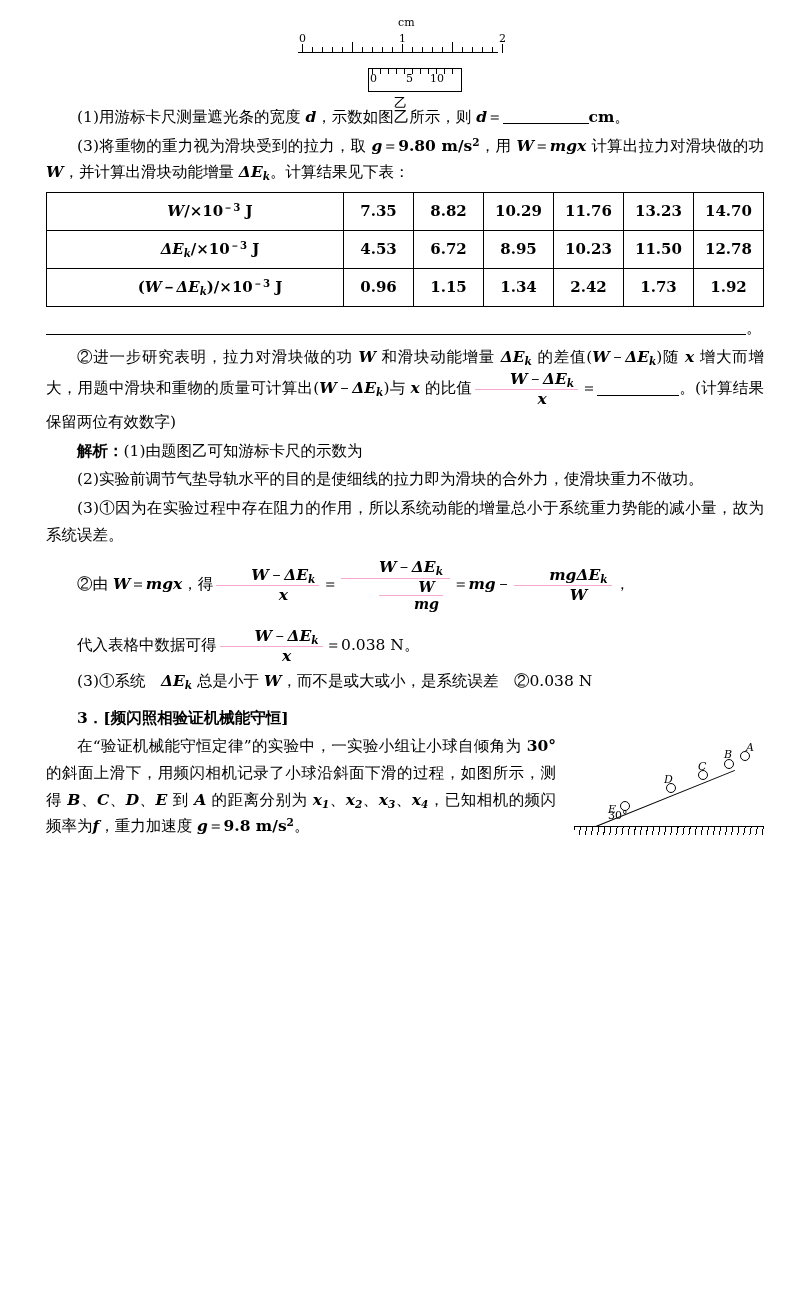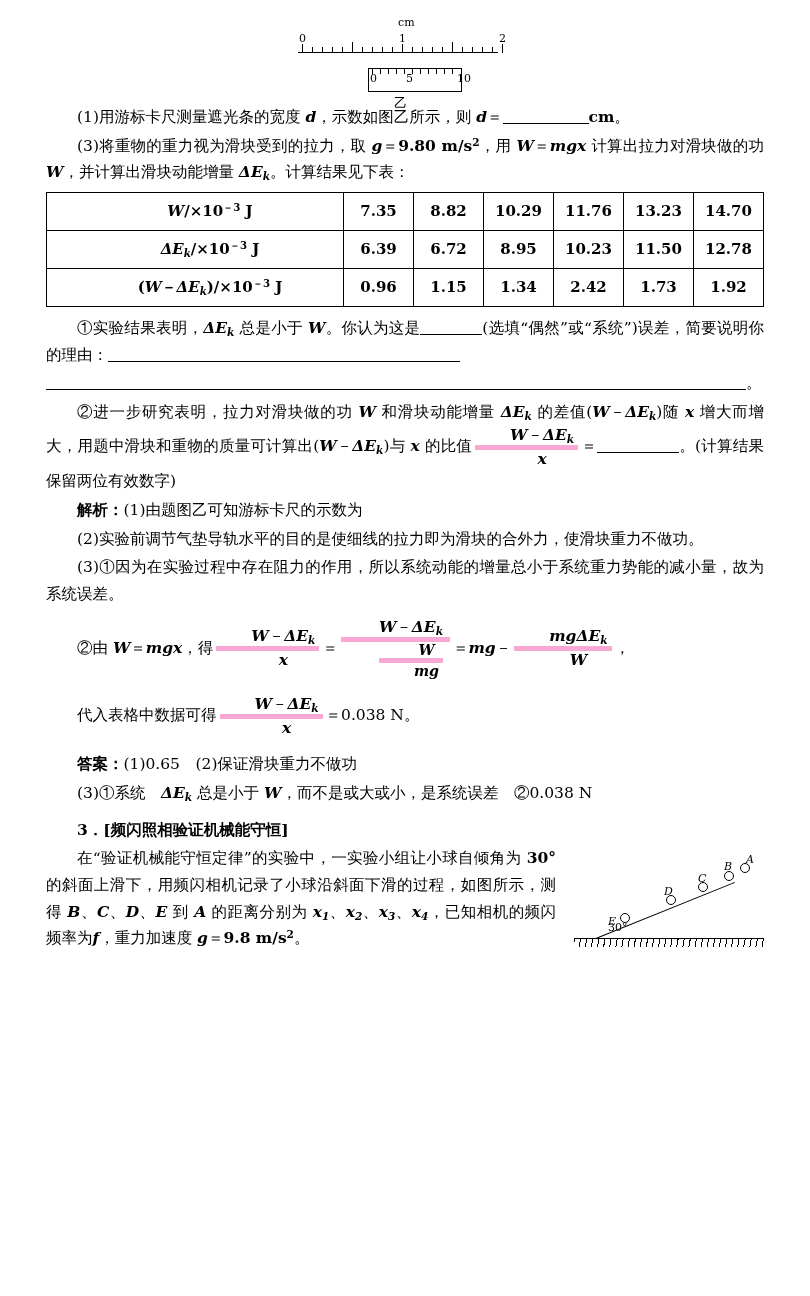--- a/index.html
+++ b/index.html
@@ -39,21 +39,21 @@
 
   
   table.data{ border-collapse:collapse; width:718px; margin:6px 0 8px 0; table-layout:fixed;}
   table.data td{ border:1px solid #000; text-align:center; font-weight:bold; font-size:15px; padding:5px 2px; height:27px;}
   table.data td.lbl{ width:262px;padding-left:32px;}
 
   sub{ font-size:0.68em; vertical-align:-0.28em;}
   sup{ font-size:0.68em; vertical-align:0.45em;}
 
   .frac{ display:inline-block; vertical-align:middle; text-align:center; margin:0 3px; line-height:1.15;}
-  .frac .num{ display:block; border-bottom:5px solid #f9a8d4; padding:0 4px;}
+  .frac .num{ display:block; border-bottom:1px solid #f9a8d4; padding:0 4px;}
   .frac .den{ display:block; padding:0 4px;}
   .frac.sm{ font-size:0.92em;}
 
   
   .incline{ position:absolute; right:44px; width:190px; height:96px;}
   .hatch{ position:absolute; left:0; bottom:0; width:190px; height:8px;
     background:repeating-linear-gradient(100deg,#000 0 1px,transparent 1px 6px);
     border-top:1px solid #000;}
   .slope{ position:absolute; left:22px; bottom:8px; width:150px; height:1px; background:#000;
     transform-origin:left bottom; transform:rotate(-22deg);}
@@ -105,21 +105,21 @@
       <div class="vtick" style="left:106px;"></div>
       <div class="vtick" style="left:114px;"></div>
       <div class="vtick" style="left:122px;"></div>
       <div class="vtick" style="left:130px;"></div>
       <div class="vtick" style="left:138px;"></div>
       <div class="vtick" style="left:146px;"></div>
       <div class="vtick" style="left:154px;"></div>
       <div class="vtick" style="left:162px;"></div>
       <span class="vnum" style="left:80px;">0</span>
       <span class="vnum" style="left:116px;">5</span>
-      <span class="vnum" style="left:167px;">10</span>
+      <span class="vnum" style="left:140px;">10</span>
       <span class="yi">乙</span>
     </div>
   </div>
 
   <p class="para">(1)用游标卡尺测量遮光条的宽度 <span class="bi">d</span>，示数如图乙所示，则 <span class="bi">d</span>＝<span class="ul" style="width:86px;"></span><b>cm</b>。</p>
 
 
   <p class="para">(3)将重物的重力视为滑块受到的拉力，取 <span class="bi">g</span>＝<b>9.80 m/s<sup>2</sup></b>，用 <span class="bi">W</span>＝<span class="bi">mgx</span> 计算出拉力对滑块做的功 <span class="bi">W</span>，并计算出滑块动能增量 <span class="bi">ΔE</span><sub class="bi">k</sub>。计算结果见下表：</p>
 
   <table class="data">
@@ -128,53 +128,51 @@
       <td class="lbl"><span class="bi">W</span>/×10<sup>－3</sup> J</td>
       <td>7.35</td>
       <td>8.82</td>
       <td>10.29</td>
       <td>11.76</td>
       <td>13.23</td>
       <td>14.70</td>
     </tr>
     <tr>
       <td class="lbl"><span class="bi">ΔE</span><sub class="bi">k</sub>/×10<sup>－3</sup> J</td>
-      <td>6.39</td>
+      <td>4.53</td>
       <td>6.72</td>
       <td>8.95</td>
       <td>10.23</td>
       <td>11.50</td>
       <td>12.78</td>
     </tr>
     <tr>
       <td class="lbl">(<span class="bi">W</span>－<span class="bi">ΔE</span><sub class="bi">k</sub>)/×10<sup>－3</sup> J</td>
       <td>0.96</td>
       <td>1.15</td>
       <td>1.34</td>
       <td>2.42</td>
       <td>1.73</td>
       <td>1.92</td>
     </tr>
   </tbody>
     </table>
 
-  <p class="para">①实验结果表明，<span class="bi">ΔE</span><sub class="bi">k</sub> 总是小于 <span class="bi">W</span>。你认为这是<span class="ul" style="width:62px;"></span>(选填“偶然”或“系统”)误差，简要说明你的理由：<span class="ul" style="width:352px;"></span></p>
   <p class="para noindent"><span class="ul" style="width:700px;"></span>。</p>
 
   <p class="para">②进一步研究表明，拉力对滑块做的功 <span class="bi">W</span> 和滑块动能增量 <span class="bi">ΔE</span><sub class="bi">k</sub> 的差值(<span class="bi">W</span>－<span class="bi">ΔE</span><sub class="bi">k</sub>)随 <span class="bi">x</span> 增大而增大，用题中滑块和重物的质量可计算出(<span class="bi">W</span>－<span class="bi">ΔE</span><sub class="bi">k</sub>)与 <span class="bi">x</span> 的比值<span class="frac"><span class="num"><span class="bi">W</span>－<span class="bi">ΔE</span><sub class="bi">k</sub></span><span class="den"><span class="bi">x</span></span></span>＝<span class="ul" style="width:82px;"></span>。(计算结果保留两位有效数字)</p>
 
   <p class="para"><b>解析：</b><span>(1)由题图乙可知游标卡尺的示数为</span></p>
   <p class="para"><span>(2)实验前调节气垫导轨水平的目的是使细线的拉力即为滑块的合外力，使滑块重力不做功。</span></p>
   <p class="para"><span>(3)①因为在实验过程中存在阻力的作用，所以系统动能的增量总小于系统重力势能的减小量，故为系统误差。</span></p>
 
   <p class="para" style="margin-top:10px;">②由 <span class="bi">W</span>＝<span class="bi">mgx</span>，得<span class="frac"><span class="num"><span class="bi">W</span>－<span class="bi">ΔE</span><sub class="bi">k</sub></span><span class="den"><span class="bi">x</span></span></span>＝<span class="frac"><span class="num"><span class="bi">W</span>－<span class="bi">ΔE</span><sub class="bi">k</sub></span><span class="den"><span class="frac sm"><span class="num"><span class="bi">W</span></span><span class="den"><span class="bi">mg</span></span></span></span></span>＝<span class="bi">mg</span>－<span class="frac"><span class="num"><span class="bi">mg</span><span class="bi">ΔE</span><sub class="bi">k</sub></span><span class="den"><span class="bi">W</span></span></span>，</p>
 
   <p class="para" style="margin-top:15px;">代入表格中数据可得<span class="frac"><span class="num"><span class="bi">W</span>－<span class="bi">ΔE</span><sub class="bi">k</sub></span><span class="den"><span class="bi">x</span></span></span>＝0.038 N。</p>
 
-  <p class="para" style="margin-top:14px;"><b>答案：</b><span>(1)0.65　(2)保证滑块重力不做功</span></p>
   <p class="para">(3)①系统　<span class="bi">ΔE</span><sub class="bi">k</sub> 总是小于 <span class="bi">W</span>，而不是或大或小，是系统误差　②0.038 N</p>
 
   <p class="para" style="margin-top:10px;"><b>3．</b><b>[频闪照相验证机械能守恒]</b></p>
 
   <div class="floatfig">
     <div class="incline" style="right:0; top:0;">
       <div class="hatch"></div>
       <div class="slope"></div>
       <div class="ball" style="left:166px; top:12px;"></div>
       <div class="ball" style="left:150px; top:20px;"></div>

